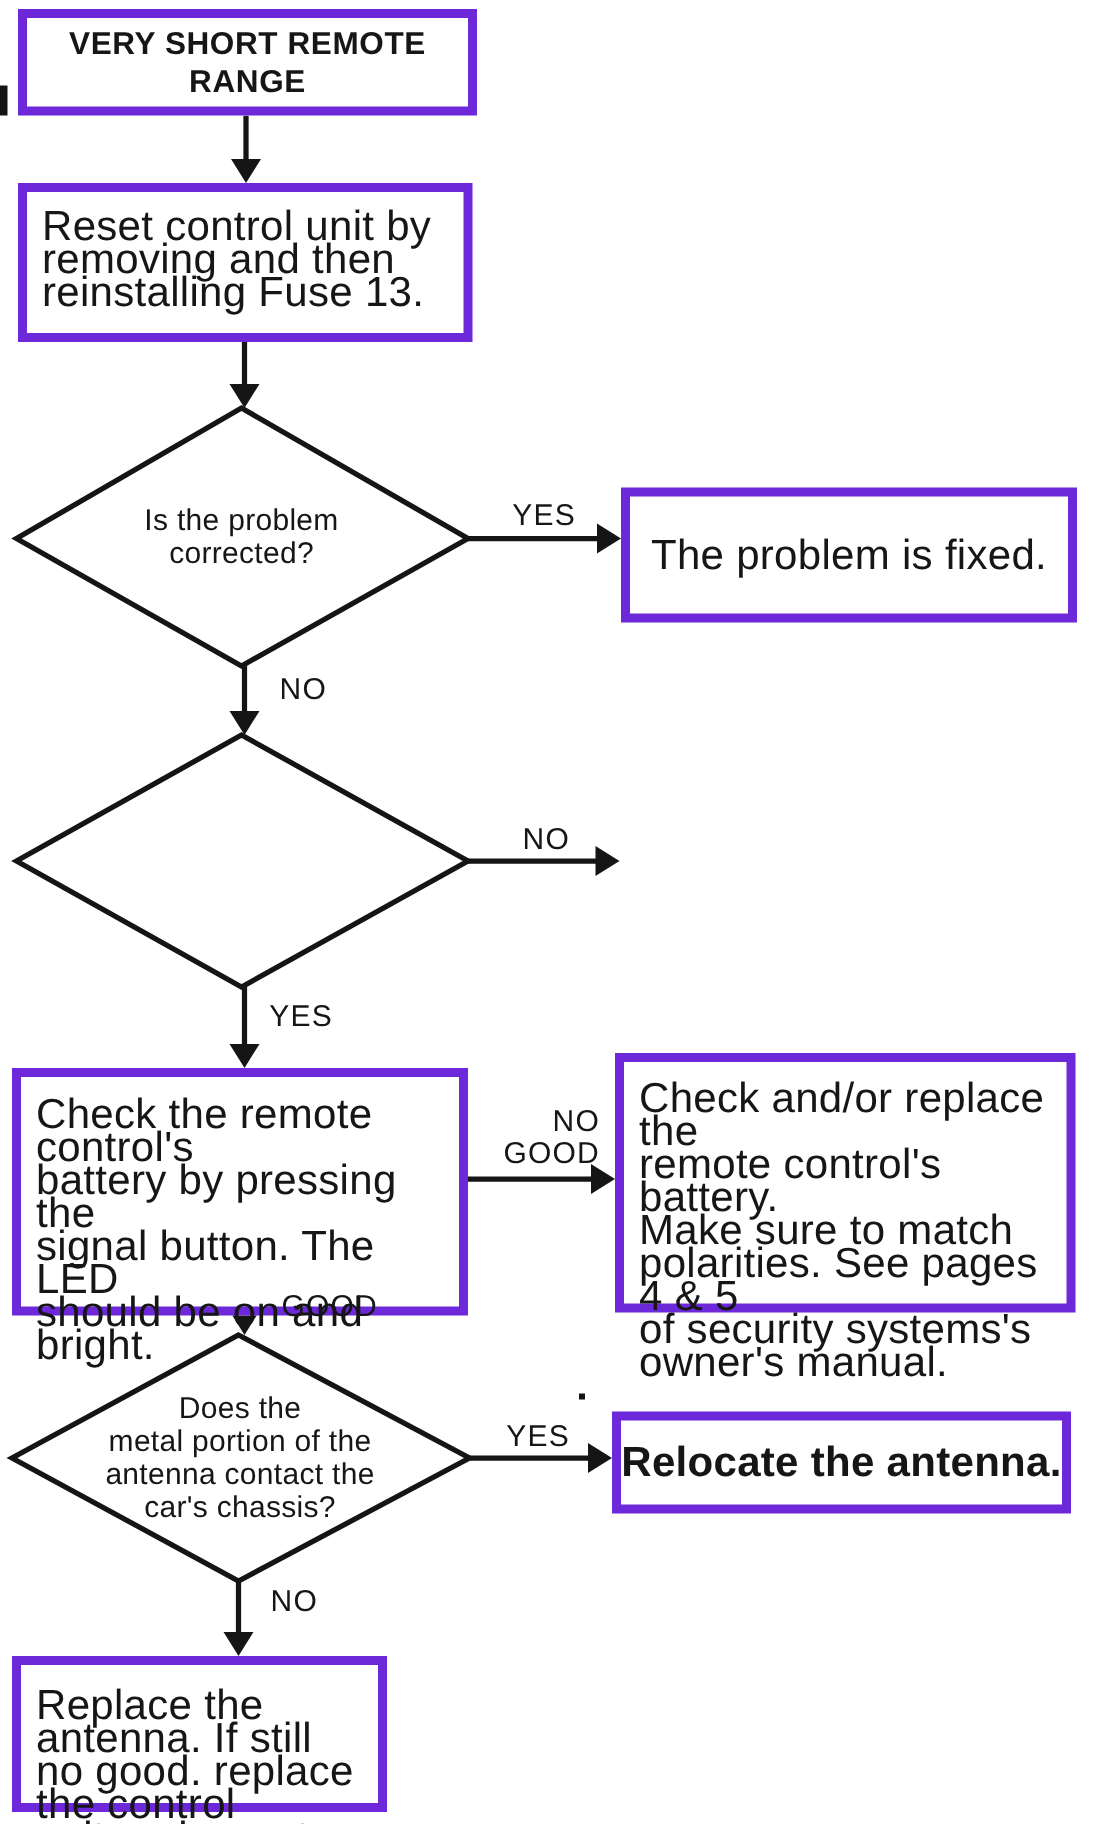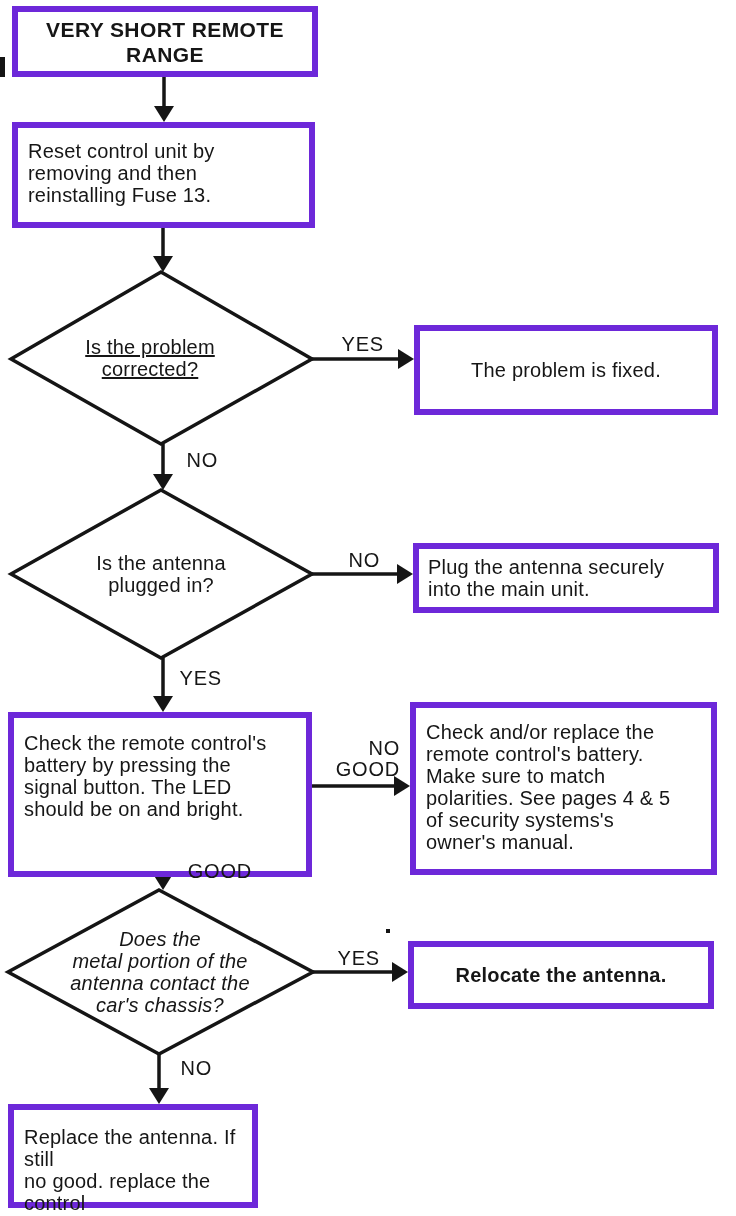--- a/index.html
+++ b/index.html
@@ -19,21 +19,21 @@
 
   .box {
     position: absolute;
     box-sizing: border-box;
     background: #ffffff;
     border: 6px solid #6d28d9;
     z-index: 2;
   }
   .box .txt {
     white-space: pre-line;
-    font-size: 20px;
+    font-size: 28px;
     line-height: 22px;
     letter-spacing: 0.2px;
   }
   .pad { padding: 12px 8px 10px 10px; }
   .center-both {
     display: flex;
     align-items: center;
     justify-content: center;
     text-align: center;
   }
@@ -140,40 +140,34 @@
     <div class="txt">VERY SHORT REMOTE
 RANGE</div>
   </div>
 
   <div class="box pad" style="left:12px;top:122px;width:303px;height:106px;">
     <div class="txt">Reset control unit by
 removing and then
 reinstalling Fuse 13.</div>
   </div>
 
-  <div class="diamond-text" style="left:30px;top:336px;width:240px;text-decoration:underline;">Is the problem
+  <div class="diamond-text" style="left:41px;top:336px;width:240px;">Is the problem
 corrected?</div>
 
   <div class="edge-label" style="left:332px;top:334px;width:52px;">YES</div>
 
   <div class="box center-both" style="left:414px;top:325px;width:304px;height:90px;">
     <div class="txt">The problem is fixed.</div>
   </div>
 
   <div class="edge-label" style="left:174px;top:450px;width:44px;">NO</div>
 
-  <div class="diamond-text" style="left:41px;top:552px;width:240px;">Is the antenna
-plugged in?</div>
 
   <div class="edge-label" style="left:336px;top:550px;width:44px;">NO</div>
 
-  <div class="box vcenter-left" style="left:413px;top:543px;width:306px;height:70px;padding-left:9px;">
-    <div class="txt">Plug the antenna securely
-into the main unit.</div>
-  </div>
 
   <div class="edge-label" style="left:170px;top:668px;width:52px;">YES</div>
 
   <div class="box pad" style="left:8px;top:712px;width:304px;height:165px;padding-top:14px;">
     <div class="txt">Check the remote control's
 battery by pressing the
 signal button. The LED
 should be on and bright.</div>
   </div>
 
@@ -184,21 +178,21 @@
     <div class="txt">Check and/or replace the
 remote control's battery.
 Make sure to match
 polarities. See pages 4 &amp; 5
 of security systems's
 owner's manual.</div>
   </div>
 
   <div class="edge-label" style="left:176px;top:861px;width:76px;">GOOD</div>
 
-  <div class="diamond-text" style="left:35px;top:928px;width:250px;font-style:italic;">Does the
+  <div class="diamond-text" style="left:35px;top:928px;width:250px;">Does the
 metal portion of the
 antenna contact the
 car's chassis?</div>
 
   <div class="edge-label" style="left:328px;top:948px;width:52px;">YES</div>
 
   <div class="box center-both" style="left:408px;top:941px;width:306px;height:68px;font-weight:bold;">
     <div class="txt">Relocate the antenna.</div>
   </div>
 

